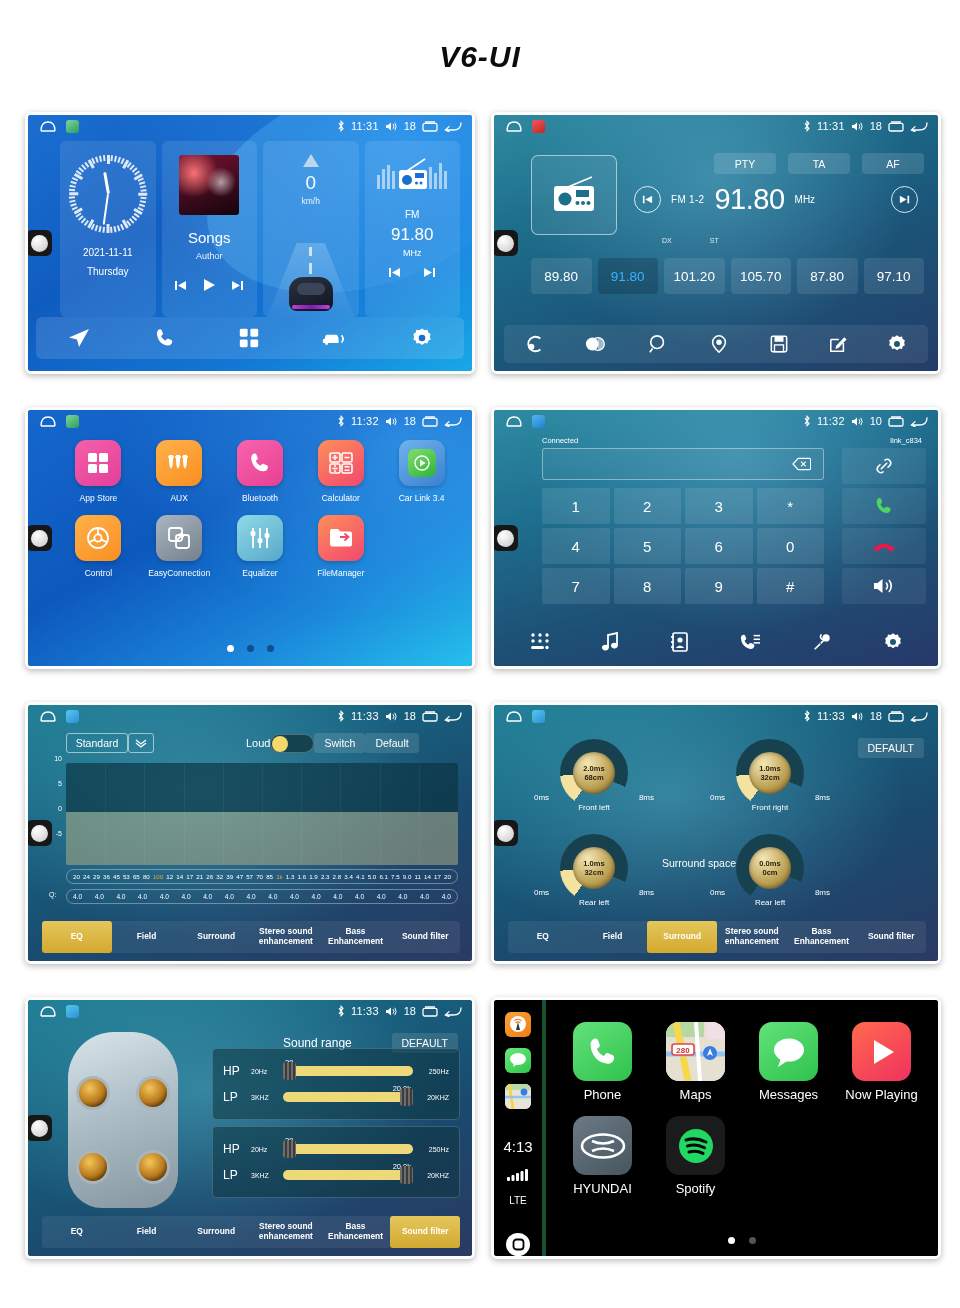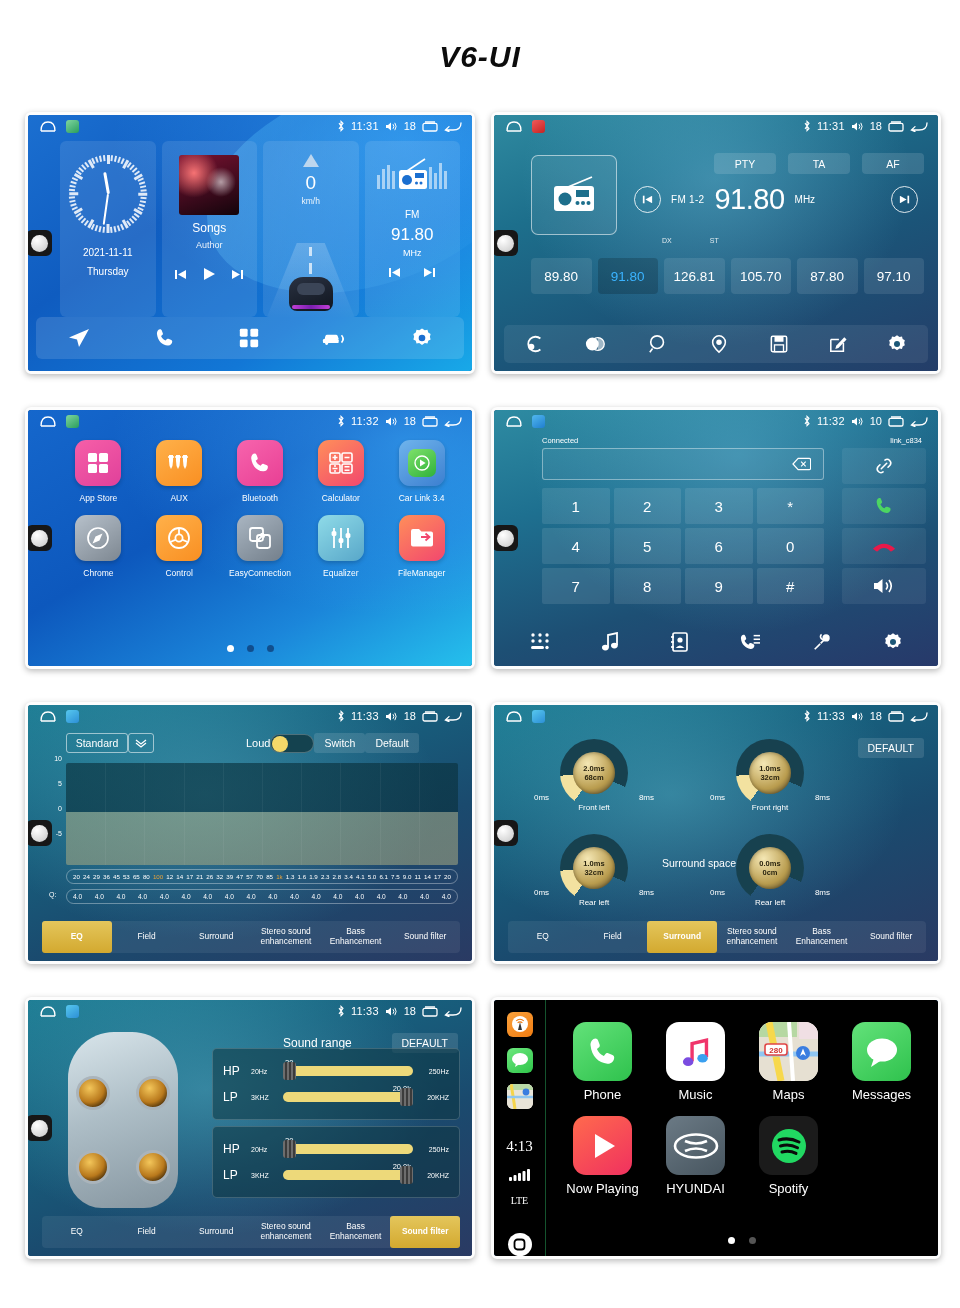--- a/index.html
+++ b/index.html
@@ -109,21 +109,21 @@
   .hand.m { width: 2px; height: 31px; margin-left: -1px; transform: rotate(188deg); }
   .clock-date { margin-top: 12px; font-size: 10px; }
   .clock-day { margin-top: 8px; font-size: 10px; }
   .album {
     width: 60px; height: 60px; margin-top: 14px; border-radius: 3px;
     background:
       radial-gradient(circle at 25% 30%, rgba(255,120,120,.95), transparent 40%),
       radial-gradient(circle at 70% 45%, rgba(255,255,255,.6), transparent 28%),
       linear-gradient(160deg,#7a1230,#3c0a1c 60%,#12040a);
   }
-  .song-t { margin-top: 6px; font-size: 12px; }
+  .song-t { margin-top: 14px; font-size: 15px; }
   .song-a { margin-top: 5px; font-size: 9px; opacity: .9; }
   .mcontrols { display:flex; gap:14px; align-items:center; margin-top: 16px; }
   .speed-arrow {
     width: 0; height: 0; margin-top: 13px;
     border-left: 8px solid transparent; border-right: 8px solid transparent;
     border-bottom: 13px solid rgba(210,225,240,.85);
   }
   .speed-num { font-size: 19px; margin-top: 5px; }
   .speed-unit { font-size: 8.5px; opacity: .9; margin-top: 2px; }
   .road {
@@ -299,20 +299,21 @@
   .eq-freqs .hl { color: #e8a33a; }
   .audio-tabs {
     position: absolute; left: 14px; right: 12px; bottom: 8px; height: 32px;
     background: rgba(255,255,255,.07); border-radius: 4px;
     display: flex; align-items: stretch;
   }
   .atab {
     flex: 1; display: flex; align-items: center; justify-content: center;
     color: #fff; font-size: 8.4px; text-align: center; line-height: 1.15;
     border-radius: 3px;
+    font-weight: bold;
   }
   .atab.active {
     background: linear-gradient(to bottom, #e4c65c, #d3a92f);
     color: #fff; font-weight: bold;
   }
   
   .knob-grid { position: absolute; top: 34px; left: 40px; width: 330px; height: 172px; }
   .knob-wrap { position: absolute; width: 120px; text-align: center; }
   .knob {
     width: 68px; height: 68px; border-radius: 50%; margin: 0 auto;
@@ -352,22 +353,22 @@
   .f-max { font-size: 7px; width: 30px; text-align: right; }
   .f-track { flex: 1; height: 10px; border-radius: 5px; background: #edd97a; position: relative; }
   .f-grip { position:absolute; top:-4px; width: 13px; height: 18px; border-radius: 3px;
     background: repeating-linear-gradient(90deg,#6d6d6d 0 2px,#3b3b3b 2px 4px); }
   .f-val { position: absolute; top: -8px; font-size: 7.5px; color:#fff; }
   .sound-range-lbl { position: absolute; top: 36px; left: 255px; color:#fff; font-size: 12px; }
   
   .carplay { background: #000; }
   .cp-side {
     position: absolute; left: 0; top: 0; bottom: 0; width: 52px;
-    border-right: 1px solid #14532d;
-    display: flex; flex-direction: column; align-items: center; padding-top: 12px; gap: 11px; font-family: Liberation Serif, serif;
+    border-right: 4px solid #14532d;
+    display: flex; flex-direction: column; align-items: center; padding-top: 12px; gap: 11px;
   }
   .cp-side-ico { width: 26px; height: 26px; border-radius: 6px; display:flex;align-items:center;justify-content:center; }
   .cp-time { color: #fff; font-size: 15px; margin-top: 18px; }
   .cp-bars { color: #fff; font-size: 11px; letter-spacing: -1px; margin-top: 3px; }
   .cp-lte { color: #fff; font-size: 10px; margin-top: 1px; }
   .cp-home { margin-top: 16px; width: 24px; height: 24px; border-radius: 50%; background: #fff; display:flex;align-items:center;justify-content:center; }
   .cp-grid {
     position: absolute; left: 62px; right: 10px; top: 22px;
     display: grid; grid-template-columns: repeat(4,1fr); row-gap: 14px;
   }
@@ -692,21 +693,21 @@
       </div>
 
       <div class="dxst">
         <span>DX</span>
         <span>ST</span>
       </div>
 
       <div class="presets">
         <div class="preset">89.80</div>
         <div class="preset active">91.80</div>
-        <div class="preset">126.81</div>
+        <div class="preset">101.20</div>
         <div class="preset">105.70</div>
         <div class="preset">87.80</div>
         <div class="preset">97.10</div>
       </div>
 
       <div class="radio-dock">
         <span class="ic">
             <svg width="20" height="20" viewBox="0 0 22 22">
               <path d="M18 5 A8 8 0 1 0 18 17" stroke="#fff" stroke-width="2" fill="none"></path>
               <circle cx="8" cy="14" r="3.4" fill="#fff"></circle>
@@ -862,29 +863,20 @@
             <div style="width:28px;height:28px;border-radius:7px;background:linear-gradient(145deg,#7ee06a,#2fb23a);display:flex;align-items:center;justify-content:center">
               <svg width="16" height="16" viewBox="0 0 16 16">
                   <circle cx="8" cy="8" r="7" fill="none" stroke="#fff" stroke-width="1.4"></circle>
                   <path d="M6 4.6 L11.6 8 L6 11.4 Z" fill="#fff"></path>
                 </svg>
             </div>
           </div>
           <span>Car Link 3.4</span>
         </div>
 
-        <div class="app">
-          <div class="app-ico" style="background:linear-gradient(145deg,#b7c1cb,#7d8791)">
-            <svg width="26" height="26" viewBox="0 0 26 26">
-                <circle cx="13" cy="13" r="10" fill="none" stroke="#fff" stroke-width="1.7"></circle>
-                <path d="M17.5 8.5 L14.5 15.5 L7.5 18.5 L10.5 11.5 Z" fill="#fff"></path>
-              </svg>
-          </div>
-          <span>Chrome</span>
-        </div>
         <div class="app">
           <div class="app-ico" style="background:linear-gradient(145deg,#ffb14a,#f98f22)">
             <svg width="26" height="26" viewBox="0 0 26 26">
                 <circle cx="13" cy="13" r="10" fill="none" stroke="#fff" stroke-width="1.8"></circle>
                 <circle cx="13" cy="13" r="3.6" fill="none" stroke="#fff" stroke-width="1.8"></circle>
                 <line x1="13" y1="3" x2="13" y2="9.4" stroke="#fff" stroke-width="1.8"></line>
                 <line x1="4.4" y1="17" x2="9.9" y2="14.6" stroke="#fff" stroke-width="1.8"></line>
                 <line x1="21.6" y1="17" x2="16.1" y2="14.6" stroke="#fff" stroke-width="1.8"></line>
               </svg>
           </div>
@@ -1509,30 +1501,20 @@
       <div class="cp-grid">
         <div class="cp-app">
           <div class="cp-ico" style="background:linear-gradient(145deg,#63e27a,#2fc24d)">
             <svg width="34" height="34" viewBox="0 0 24 24">
                 <path d="M6.6 2.5 c1 0 1.6 .6 2 1.6 l1 2.6 c.3 .9 .1 1.6-.6 2.1 l-1.3 1 c1 2.2 2.6 3.9 4.9 5 l1-1.3 c.5-.7 1.2-.9 2.1-.6 l2.6 1 c1 .4 1.6 1 1.6 2 0 2.6-2.2 4.6-4.8 4.4 C8.8 19.8 4 15 3.2 7.3 3 4.7 4.9 2.5 6.6 2.5z" fill="#fff"></path>
               </svg>
           </div>
           <span>Phone</span>
         </div>
         <div class="cp-app">
-          <div class="cp-ico" style="background:#fff">
-            <svg width="34" height="34" viewBox="0 0 26 26">
-                <path d="M10 20 V6.5 L21 4 V17" fill="none" stroke="#f0356b" stroke-width="2.6"></path>
-                <ellipse cx="7" cy="20.4" rx="4" ry="3.3" fill="#7b4ce0"></ellipse>
-                <ellipse cx="18" cy="17.8" rx="4" ry="3.3" fill="#3aa0f0"></ellipse>
-              </svg>
-          </div>
-          <span>Music</span>
-        </div>
-        <div class="cp-app">
           <div class="cp-ico" style="background:#e9e4d8;overflow:hidden;position:relative">
             <svg width="59" height="59" viewBox="0 0 59 59">
                 <rect width="59" height="59" fill="#e6e0d2"></rect>
                 <rect x="0" y="0" width="38" height="15" fill="#b6d8a2"></rect>
                 <rect x="40" y="0" width="19" height="17" fill="#f0dfe4"></rect>
                 <path d="M10 0 L22 59" stroke="#f7d84c" stroke-width="7" fill="none"></path>
                 <path d="M0 32 H59" stroke="#8fc6f2" stroke-width="5"></path>
                 <path d="M30 0 L34 59" stroke="#fff" stroke-width="4" fill="none"></path>
                 <rect x="6" y="22" width="22" height="11" rx="2.4" fill="#fff" stroke="#e04646" stroke-width="1.6"></rect>
                 <text x="17" y="31" font-size="8" fill="#d0322d" text-anchor="middle" font-family="Liberation Sans, sans-serif" font-weight="bold">280</text>

